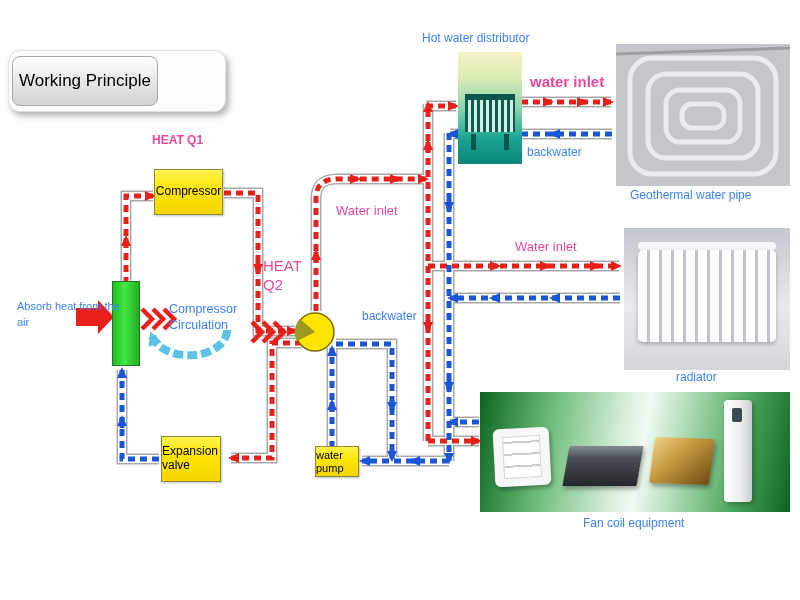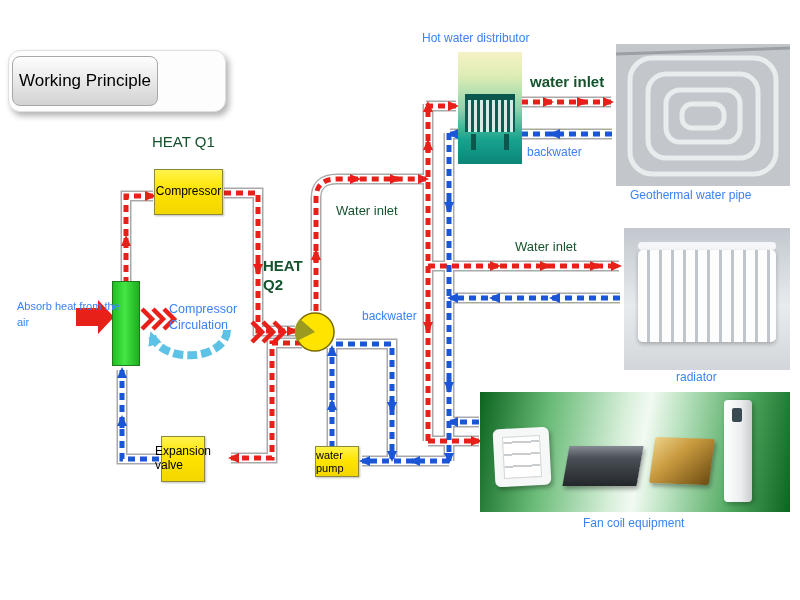--- a/index.html
+++ b/index.html
@@ -3,33 +3,33 @@
 <meta charset="utf-8">
 <style>
   *{margin:0;padding:0;box-sizing:border-box}
   html,body{width:800px;height:600px;background:#fff;font-family:"Liberation Sans",sans-serif;overflow:hidden}
   .stage{position:relative;width:800px;height:600px;background:#fff}
   .pipes{position:absolute;left:0;top:0;z-index:1}
   .comp{position:absolute;z-index:3;display:flex;align-items:center;justify-content:center;text-align:left;
         background:linear-gradient(180deg,#fff34d 0%,#ffe400 45%,#f2d600 100%);
         border:1px solid #8a8a3a;font-size:12px;color:#000;line-height:1.15;box-shadow:1px 1px 2px rgba(0,0,0,.25)}
   .compressor{left:154px;top:169px;width:69px;height:46px}
-  .expansion{left:161px;top:436px;width:44px;height:46px}
+  .expansion{left:161px;top:436px;width:60px;height:46px}
   .waterpump{left:315px;top:446px;width:44px;height:31px;font-size:11px}
   .evaporator{position:absolute;left:112px;top:281px;width:28px;height:85px;z-index:3;
         background:linear-gradient(90deg,#23bd23,#44e644 45%,#1fae1f);border:1px solid #1f7a1f}
   .wp-outer{position:absolute;left:8px;top:50px;width:218px;height:62px;background:#fdfdfd;border:1px solid #e0e0e0;
         border-radius:12px;box-shadow:3px 4px 6px rgba(0,0,0,.3);z-index:4}
   .wp-inner{position:absolute;left:3px;top:5px;width:146px;height:50px;border:1px solid #a8a8a8;border-radius:8px;
         background:linear-gradient(180deg,#fefefe,#d2d2d2);display:flex;align-items:center;justify-content:center;
         font-size:17px;color:#000}
   .lbl{position:absolute;z-index:4;font-size:12px;color:#3b82f6;white-space:nowrap}
-  .red{color:#14532d}
-  .l-heatq1{left:152px;top:133px;font-size:15px;font-weight:normal}
-  .l-heatq2{left:263px;top:257px;width:52px;font-size:15px;font-weight:bold;white-space:normal;line-height:1.25}
+  .red{color:#ec4899}
+  .l-heatq1{left:152px;top:133px;font-size:12px;font-weight:bold}
+  .l-heatq2{left:263px;top:257px;width:52px;font-size:15px;font-weight:normal;white-space:normal;line-height:1.25}
   .l-absorb{left:17px;top:299px;width:110px;font-size:11px;white-space:normal;line-height:1.45}
   .l-refrig{left:169px;top:301px;width:84px;font-size:12.5px;white-space:normal;line-height:1.3}
   .l-wout{left:336px;top:203px;font-size:13px}
   .l-hwd{left:422px;top:31px}
   .l-wit{left:530px;top:73px;font-size:15px;font-weight:bold}
   .l-bwt{left:527px;top:145px}
   .l-geo{left:630px;top:188px}
   .l-wim{left:515px;top:239px;font-size:13px}
   .l-bwm{left:362px;top:309px}
   .l-rad{left:676px;top:370px}

